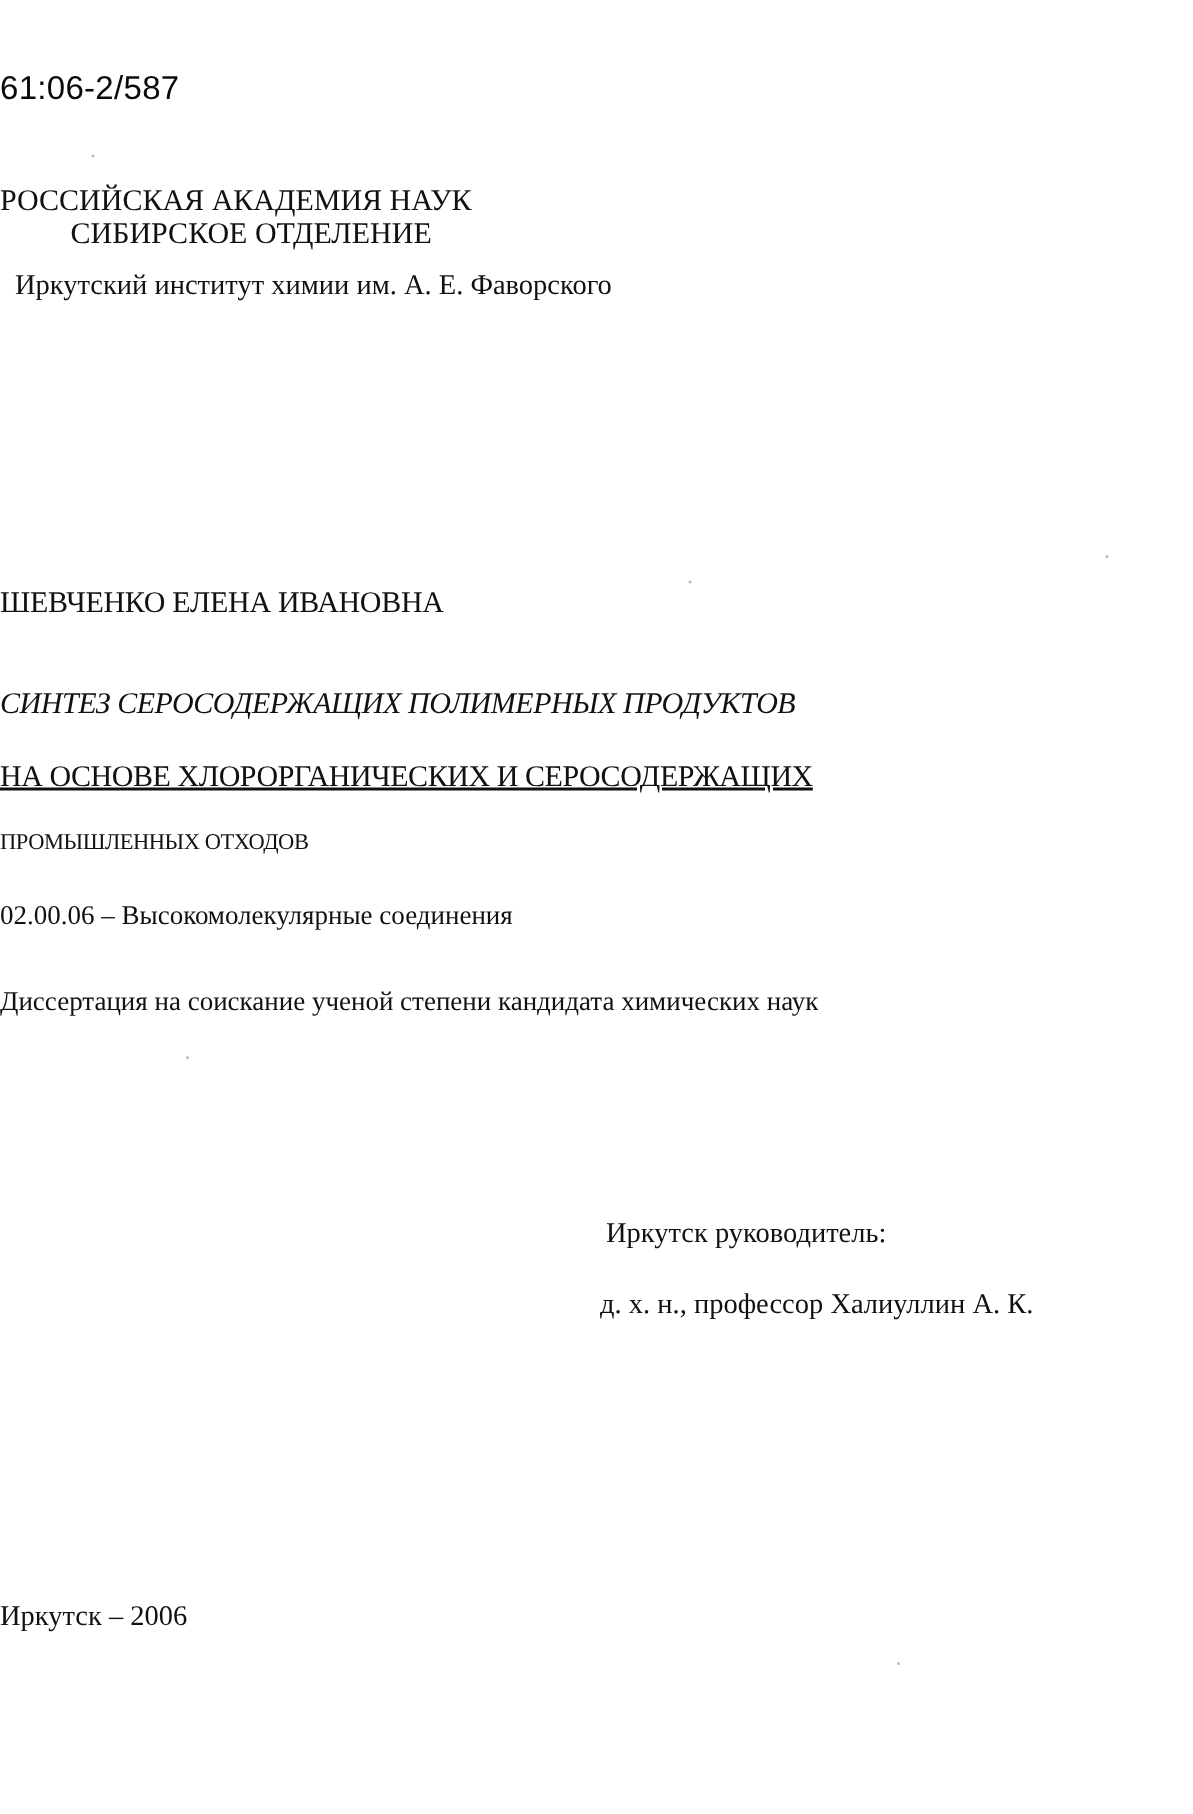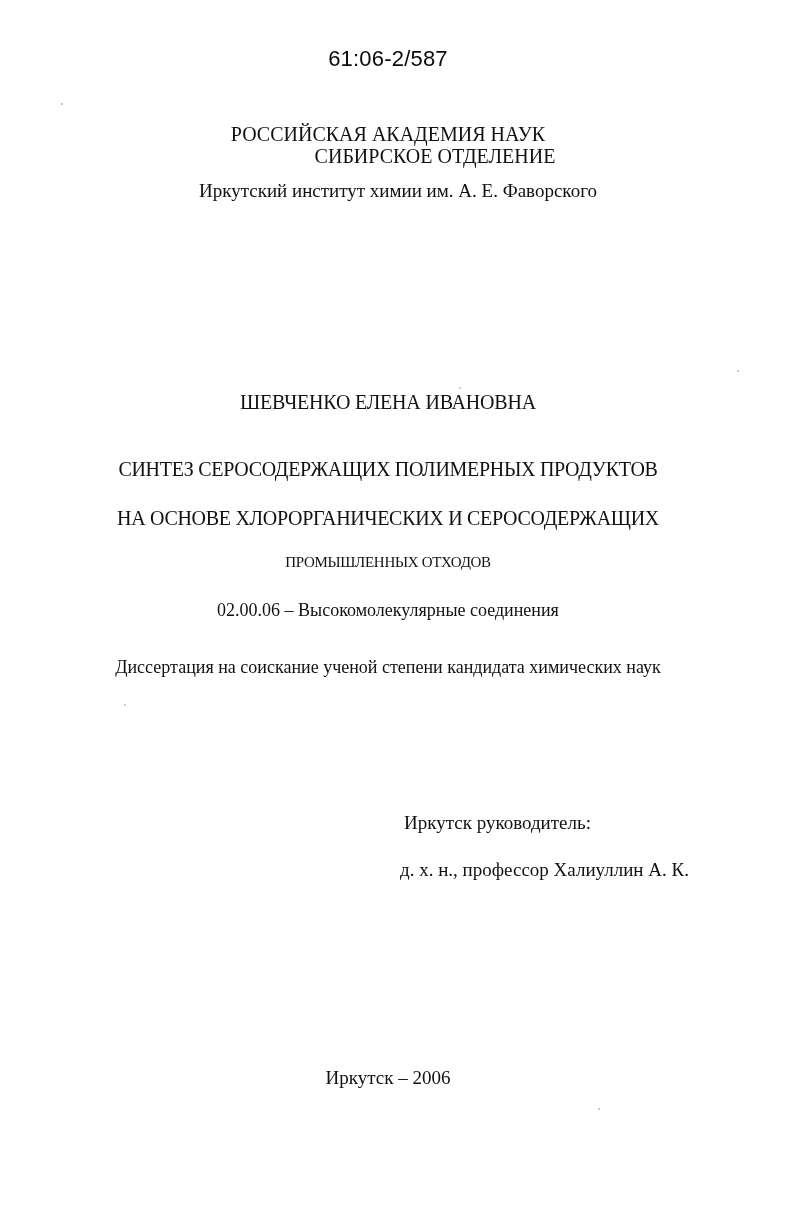--- a/index.html
+++ b/index.html
@@ -12,37 +12,37 @@
       height: 1209px;
       position: relative;
       overflow: hidden;
       color: #111111;
       font-family: "Liberation Serif", "DejaVu Serif", serif;
     }
     .line {
       position: absolute;
       left: 0;
       width: 776px;
-      text-align: center;
+      text-align: left;
       white-space: nowrap;
       line-height: 1;
     }
     .stamp {
       top: 48px;
       font-family: "Liberation Sans", "DejaVu Sans", sans-serif;
       font-size: 22px;
       color: #0a0a0a;
       letter-spacing: 0.2px;
     }
     .org1 { top: 124px; font-size: 20px; }
     .org2 { top: 146px; font-size: 20px; margin-left: 47px; }
     .org3 { top: 181px; font-size: 19px; padding-left: 10px; }
     .author { top: 392px; font-size: 20px; letter-spacing: -0.2px; }
-    .title1 { top: 459px; font-size: 20px; letter-spacing: -0.3px; }
-    .title2 { top: 508px; font-size: 20px; letter-spacing: -0.3px; }
+    .title1 { top: 459px; font-size: 20px; letter-spacing: -0.3px; font-style: italic; }
+    .title2 { top: 508px; font-size: 20px; letter-spacing: -0.3px; text-decoration: underline; }
     .title3 { top: 555px; font-size: 15px; letter-spacing: -0.3px; }
     .spec { top: 601px; font-size: 18px; }
     .degree { top: 658px; font-size: 18px; }
     .block-right {
       position: absolute;
       left: 404px;
       white-space: nowrap;
       line-height: 1;
     }
     .supervisor-label { top: 813px; font-size: 19px; }

